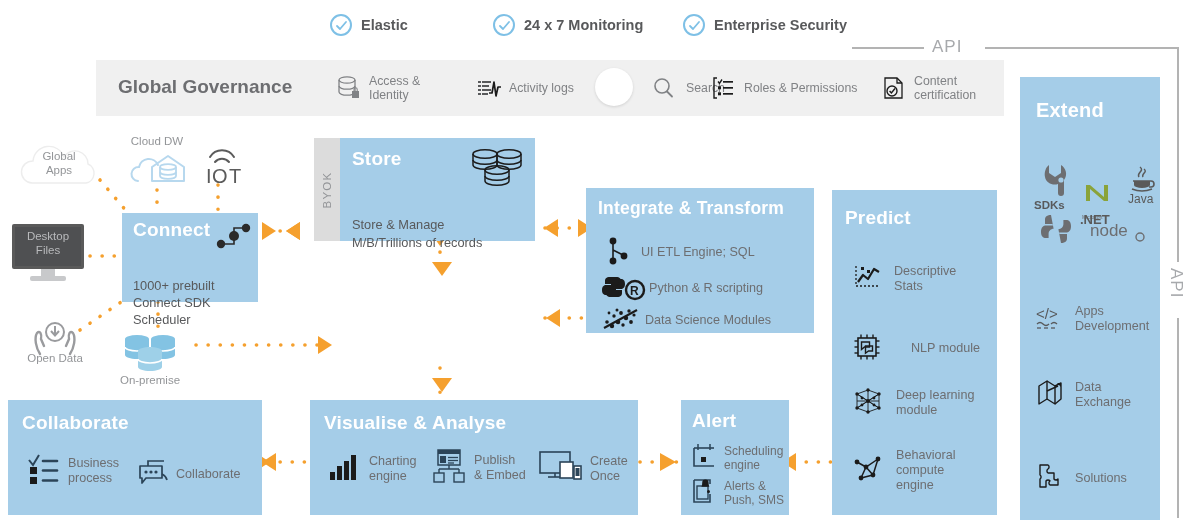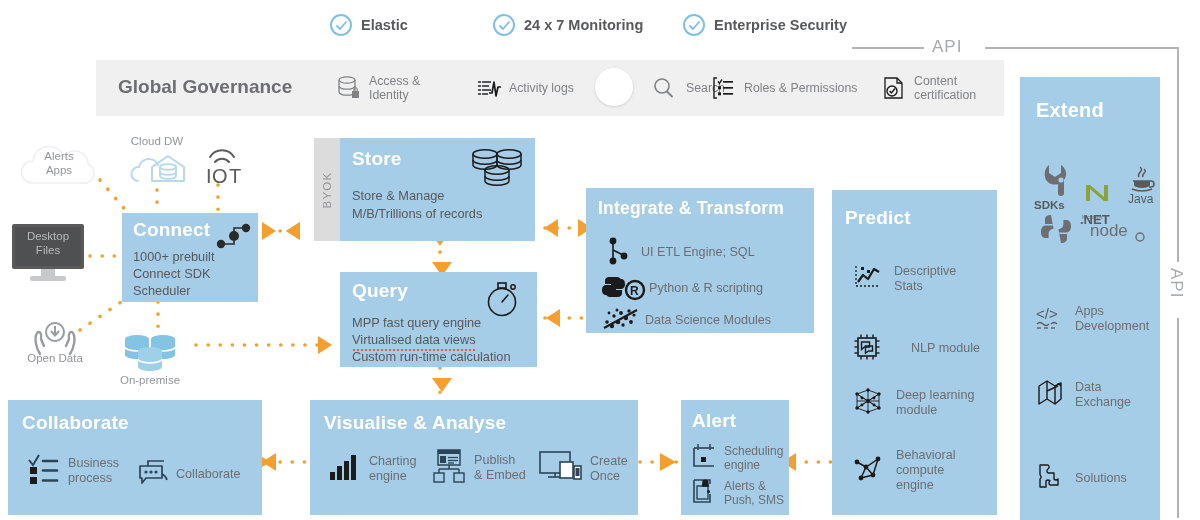--- a/index.html
+++ b/index.html
@@ -5,21 +5,21 @@
 <style>
   html,body{margin:0;padding:0;background:#ffffff;}
   body{width:1200px;height:520px;overflow:hidden;
        font-family:"Liberation Sans","DejaVu Sans",sans-serif;
        color:#6d6e71;-webkit-font-smoothing:antialiased;}
   #stage{position:relative;width:1200px;height:520px;}
   .abs{position:absolute;}
 
   
   .box-title{color:#ffffff;font-weight:bold;letter-spacing:.2px;}
-  .box-sub{color:#58595b;line-height:1.27;}
+  .box-sub{color:#58595b;line-height:1.27;margin-top:29px;}
   .blue{background:#a5cde8;}
   .grey-strip{background:#dcdcdc;}
 
   
   .cert-row{top:8px;left:0;width:1200px;height:36px;}
   .cert-item{position:absolute;display:flex;align-items:center;gap:9px;}
   .cert-ring{width:22px;height:22px;border:2px solid #7ec0e6;border-radius:50%;
              display:flex;align-items:center;justify-content:center;box-sizing:border-box;}
   .cert-ring svg{display:block;}
   .cert-text{font-size:14.5px;font-weight:bold;color:#58595b;white-space:nowrap;}
@@ -175,21 +175,21 @@
     </div>
   </div>
   <div class="abs search-bubble"></div>
 
   <div class="abs" style="left:12px;top:138px;width:96px;height:52px;">
     <span class="abs" style="left:0;top:0;">
       <svg width="96" height="52" viewBox="0 0 96 52">
         <path d="M20 45 a11 11 0 0 1 1-22 a16 16 0 0 1 31-4 a13 13 0 0 1 24 7 a10 10 0 0 1 -2 19 Z" fill="#ffffff" stroke="#ededed" stroke-width="1.4"></path>
       </svg>
     </span>
-    <div class="abs src-cap" style="left:16px;top:12px;width:62px;white-space:pre-line;">Alerts
+    <div class="abs src-cap" style="left:16px;top:12px;width:62px;white-space:pre-line;">Global
 Apps</div>
   </div>
 
   <div class="abs" style="left:118px;top:135px;width:78px;height:55px;">
     <div class="abs src-cap" style="left:0;top:0;width:78px;">Cloud DW</div>
     <span class="abs" style="left:10px;top:14px;">
       <svg width="64" height="40" viewBox="0 0 64 40">
         <path d="M10 32 a7 7 0 0 1 1-14 a10 10 0 0 1 19 -2" fill="none" stroke="#b7d8ee" stroke-width="2" stroke-linecap="round"></path>
         <path d="M24 32 V18 L40 7 L56 18 V32 Z" fill="none" stroke="#b7d8ee" stroke-width="2" stroke-linejoin="round"></path>
         <g fill="none" stroke="#b7d8ee" stroke-width="1.8">
@@ -363,34 +363,20 @@
           <path d="M5 16c0 2.3 5.4 4.2 12 4.2S29 18.3 29 16"></path>
           <path d="M29 16c0 2.3 5.4 4.2 12 4.2S53 18.3 53 16"></path>
           <path d="M17 32c0 2.3 5.4 4.2 12 4.2S41 34.3 41 32"></path>
         </g>
       </svg>
     </span>
     <div class="abs box-sub" style="left:12px;top:50px;font-size:12.8px;">Store &amp; Manage</div>
     <div class="abs box-sub" style="left:12px;top:68px;font-size:12.8px;">M/B/Trillions of records</div>
   </div>
 
-  <div class="abs blue" style="left:340px;top:272px;width:197px;height:95px;">
-    <div class="abs box-title" style="left:12px;top:8px;font-size:19px;">Query</div>
-    <span class="abs" style="left:142px;top:4px;">
-      <svg width="44" height="44" viewBox="0 0 44 44">
-        <circle cx="20" cy="26" r="13.5" fill="none" stroke="#1b1b1b" stroke-width="1.6"></circle>
-        <line x1="20" y1="26" x2="26" y2="19" stroke="#1b1b1b" stroke-width="1.6" stroke-linecap="round"></line>
-        <rect x="16" y="7" width="8" height="5" fill="none" stroke="#1b1b1b" stroke-width="1.6"></rect>
-        <circle cx="31" cy="11" r="2.2" fill="none" stroke="#1b1b1b" stroke-width="1.5"></circle>
-      </svg>
-    </span>
-    <div class="abs box-sub" style="left:12px;top:43px;font-size:12.8px;">MPP fast query engine</div>
-    <div class="abs box-sub spell" style="left:12px;top:60px;font-size:12.8px;">Virtualised data views</div>
-    <div class="abs box-sub" style="left:12px;top:77px;font-size:12.8px;">Custom run-time calculation</div>
-  </div>
 
   <div class="abs blue" style="left:586px;top:188px;width:228px;height:145px;">
     <div class="abs box-title" style="left:12px;top:10px;font-size:17.5px;">Integrate &amp; Transform</div>
 
     <div class="feat" style="left:18px;top:48px;">
       <span class="ic">
         <svg width="28" height="30" viewBox="0 0 28 30">
           <g stroke="#1b1b1b" stroke-width="1.6" fill="none">
               <path d="M9 6 V14 M9 14 L19 19 M9 14 L9 24"></path>
             </g>

